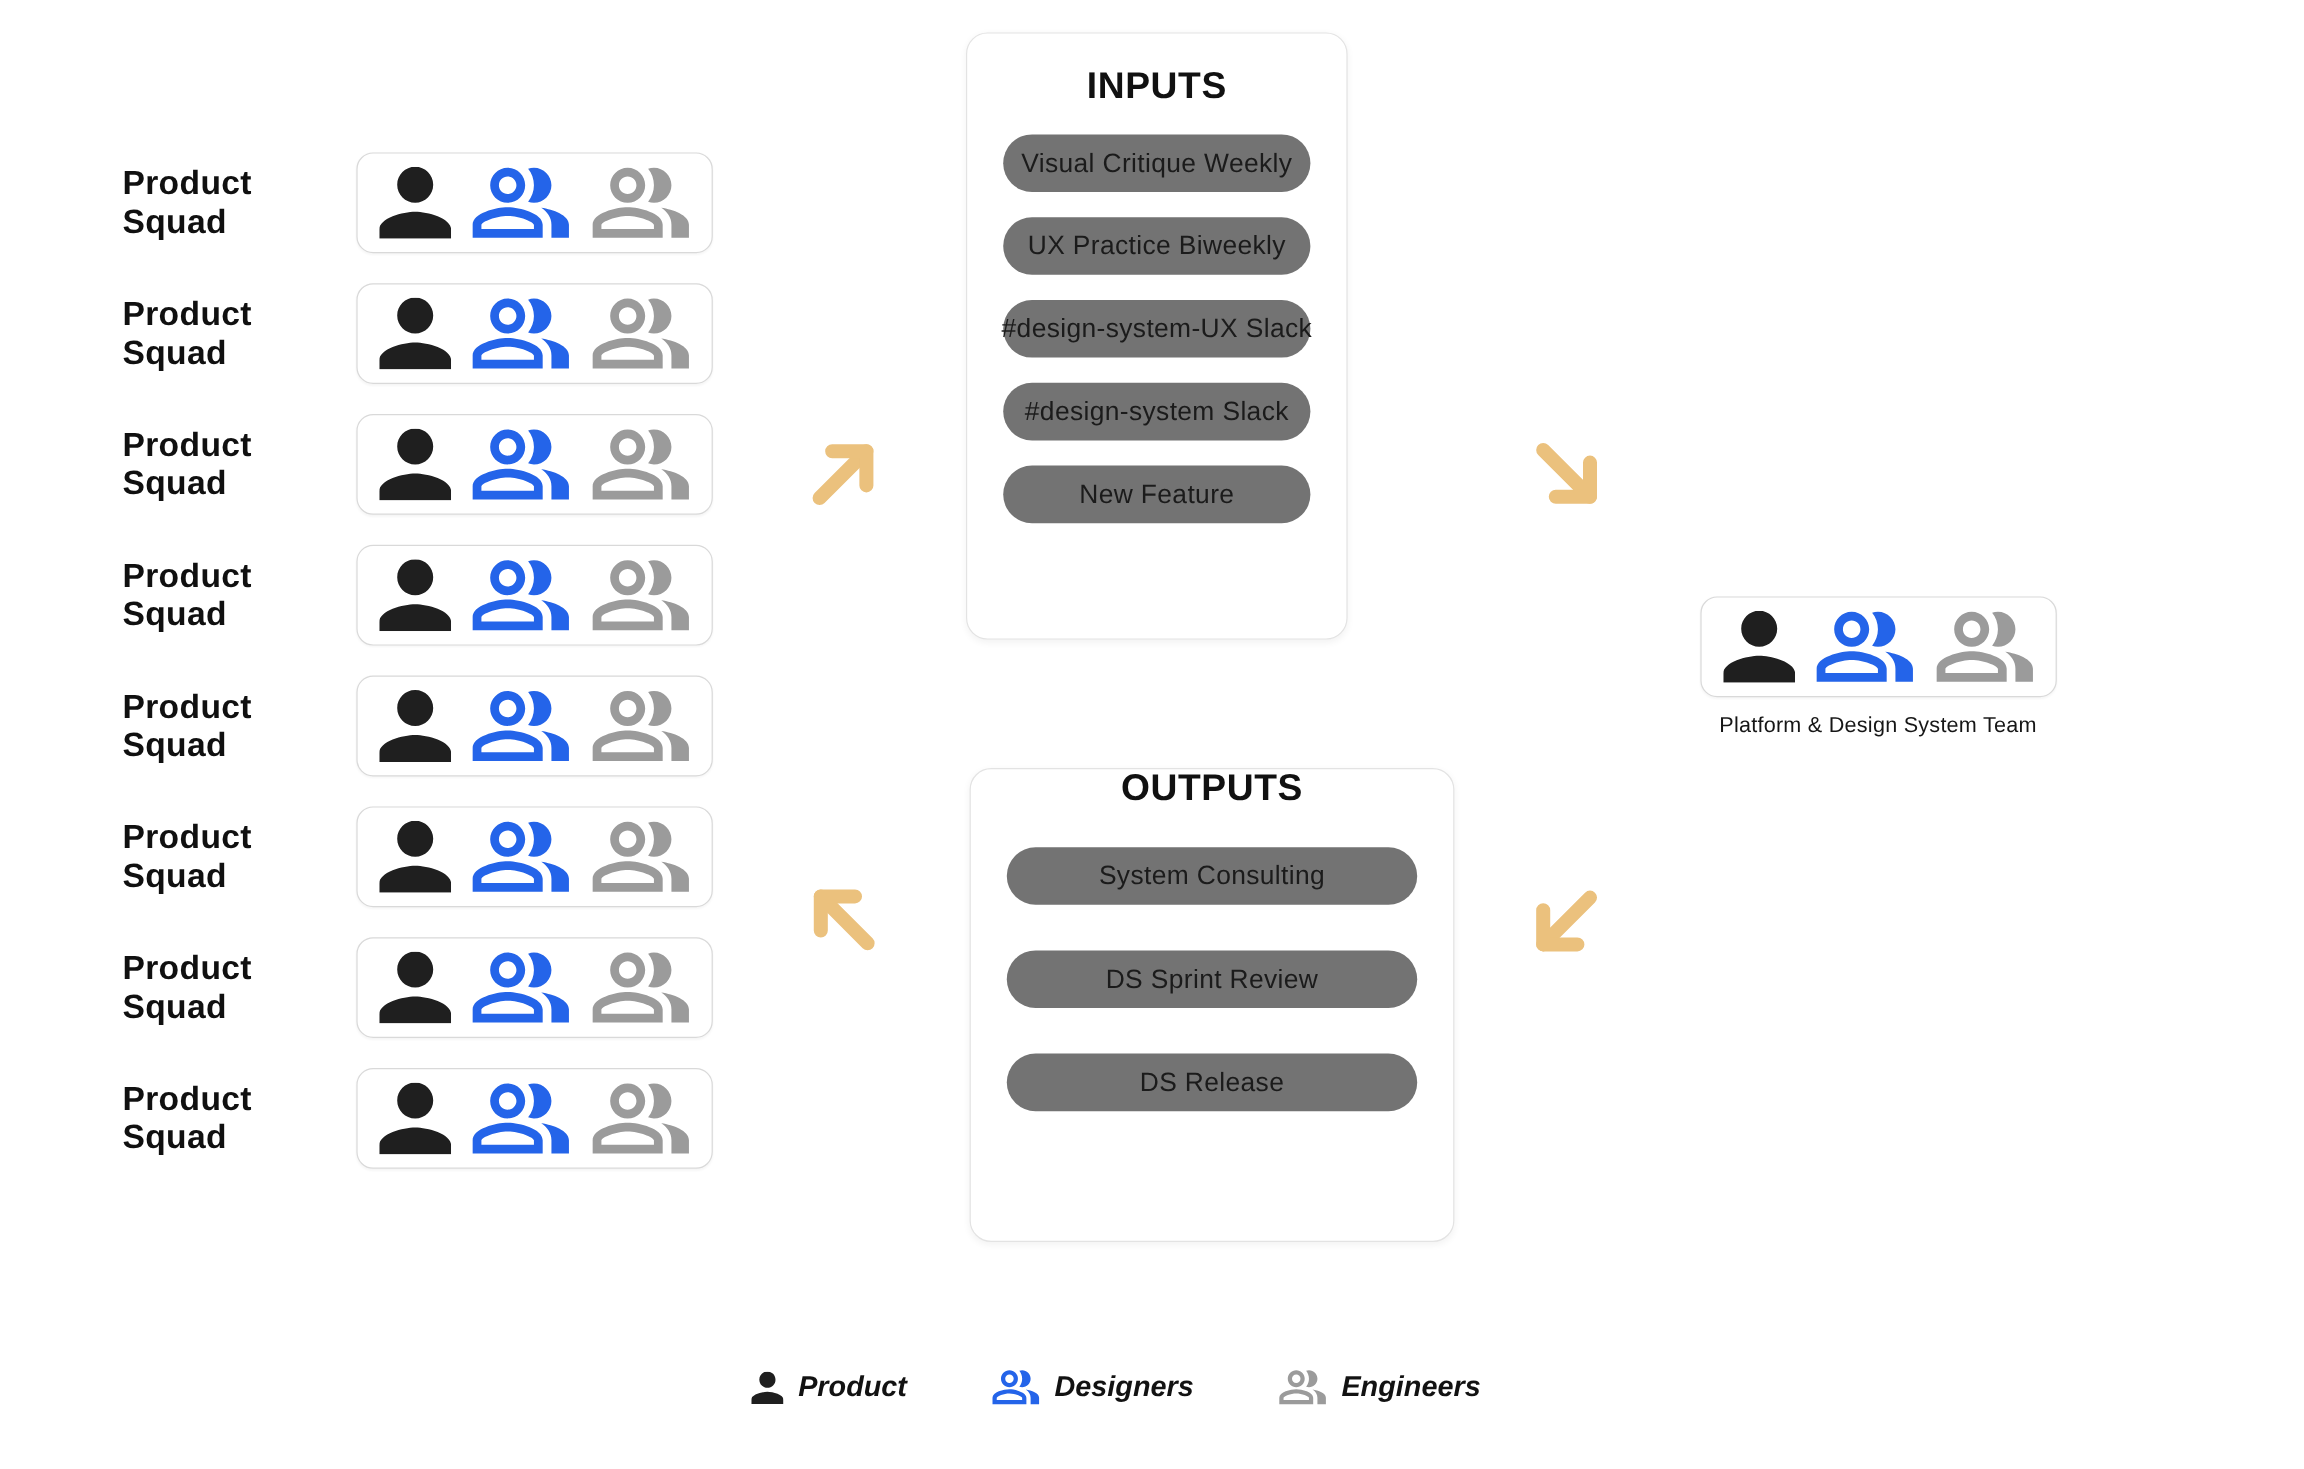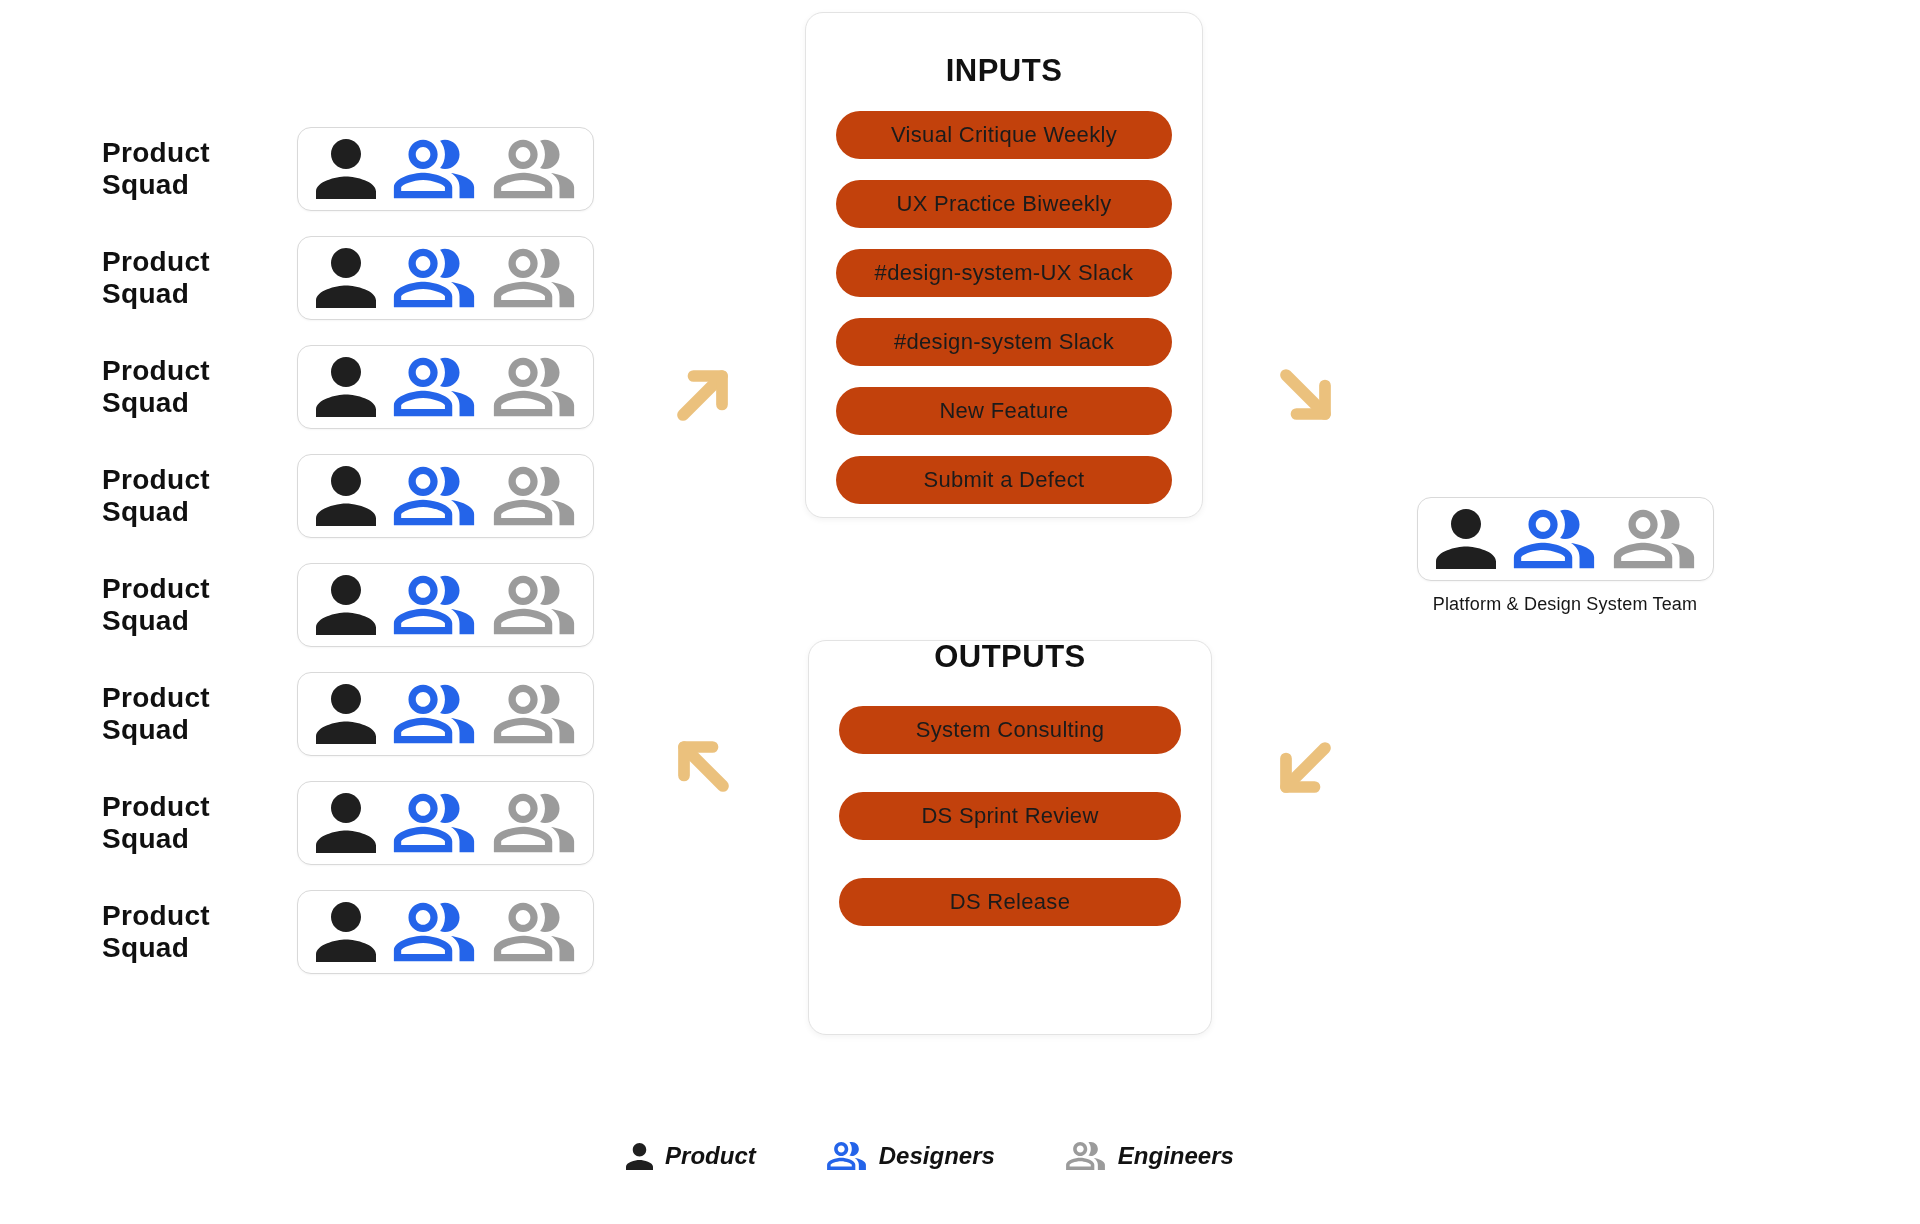--- a/index.html
+++ b/index.html
@@ -27,28 +27,28 @@
   .squad-row .team-card{margin-left:17px;}
   .icon-person{width:60px;height:60px;}
   .icon-people{width:84px;height:62px;}
 
   
   .panel{
     box-sizing:border-box;position:absolute;background:#fff;
     border:1px solid #e3e3e3;border-radius:18px;
     box-shadow:0 2px 6px rgba(0,0,0,.05);
   }
-  .panel-inputs{left:805px;top:12px;width:398px;height:506px;padding-top:42px;}
+  .panel-inputs{left:805px;top:27px;width:318px;height:506px;padding-top:28px;}
   .panel-outputs{left:808px;top:640px;width:404px;height:395px;}
   .panel-title{font-size:31px;line-height:31px;font-weight:700;text-align:center;letter-spacing:.5px;color:#111;}
   .pill-stack{display:flex;flex-direction:column;margin:0 30px;}
   .panel-inputs .pill-stack{margin-top:25px;gap:21px;}
   .panel-outputs .pill-stack{margin-top:34px;gap:38px;}
   .pill{
-    height:48px;border-radius:24px;background:#c2410c;
+    height:48px;border-radius:24px;background:#737373;
     display:flex;align-items:center;justify-content:center;
     font-size:22px;font-weight:500;letter-spacing:.3px;color:#1b1b1b;
     white-space:nowrap;
   }
 
   
   .arrow{position:absolute;width:72px;height:72px;}
   .arrow svg{width:100%;height:100%;stroke:currentColor;fill:none;stroke-width:3.9;stroke-linecap:round;stroke-linejoin:round;}
   .arrow-ur{left:668px;top:358px;}
   .arrow-dr{left:1271px;top:360px;}
@@ -206,21 +206,20 @@
   </div>
 
   <div class="panel panel-inputs">
     <div class="panel-title">INPUTS</div>
     <div class="pill-stack">
       <div class="pill">Visual Critique Weekly</div>
       <div class="pill">UX Practice Biweekly</div>
       <div class="pill">#design-system-UX Slack</div>
       <div class="pill">#design-system Slack</div>
       <div class="pill">New Feature</div>
-      <div class="pill">Submit a Defect</div>
     </div>
   </div>
 
   <div class="panel panel-outputs">
     <div class="panel-title">OUTPUTS</div>
     <div class="pill-stack">
       <div class="pill">System Consulting</div>
       <div class="pill">DS Sprint Review</div>
       <div class="pill">DS Release</div>
     </div>

